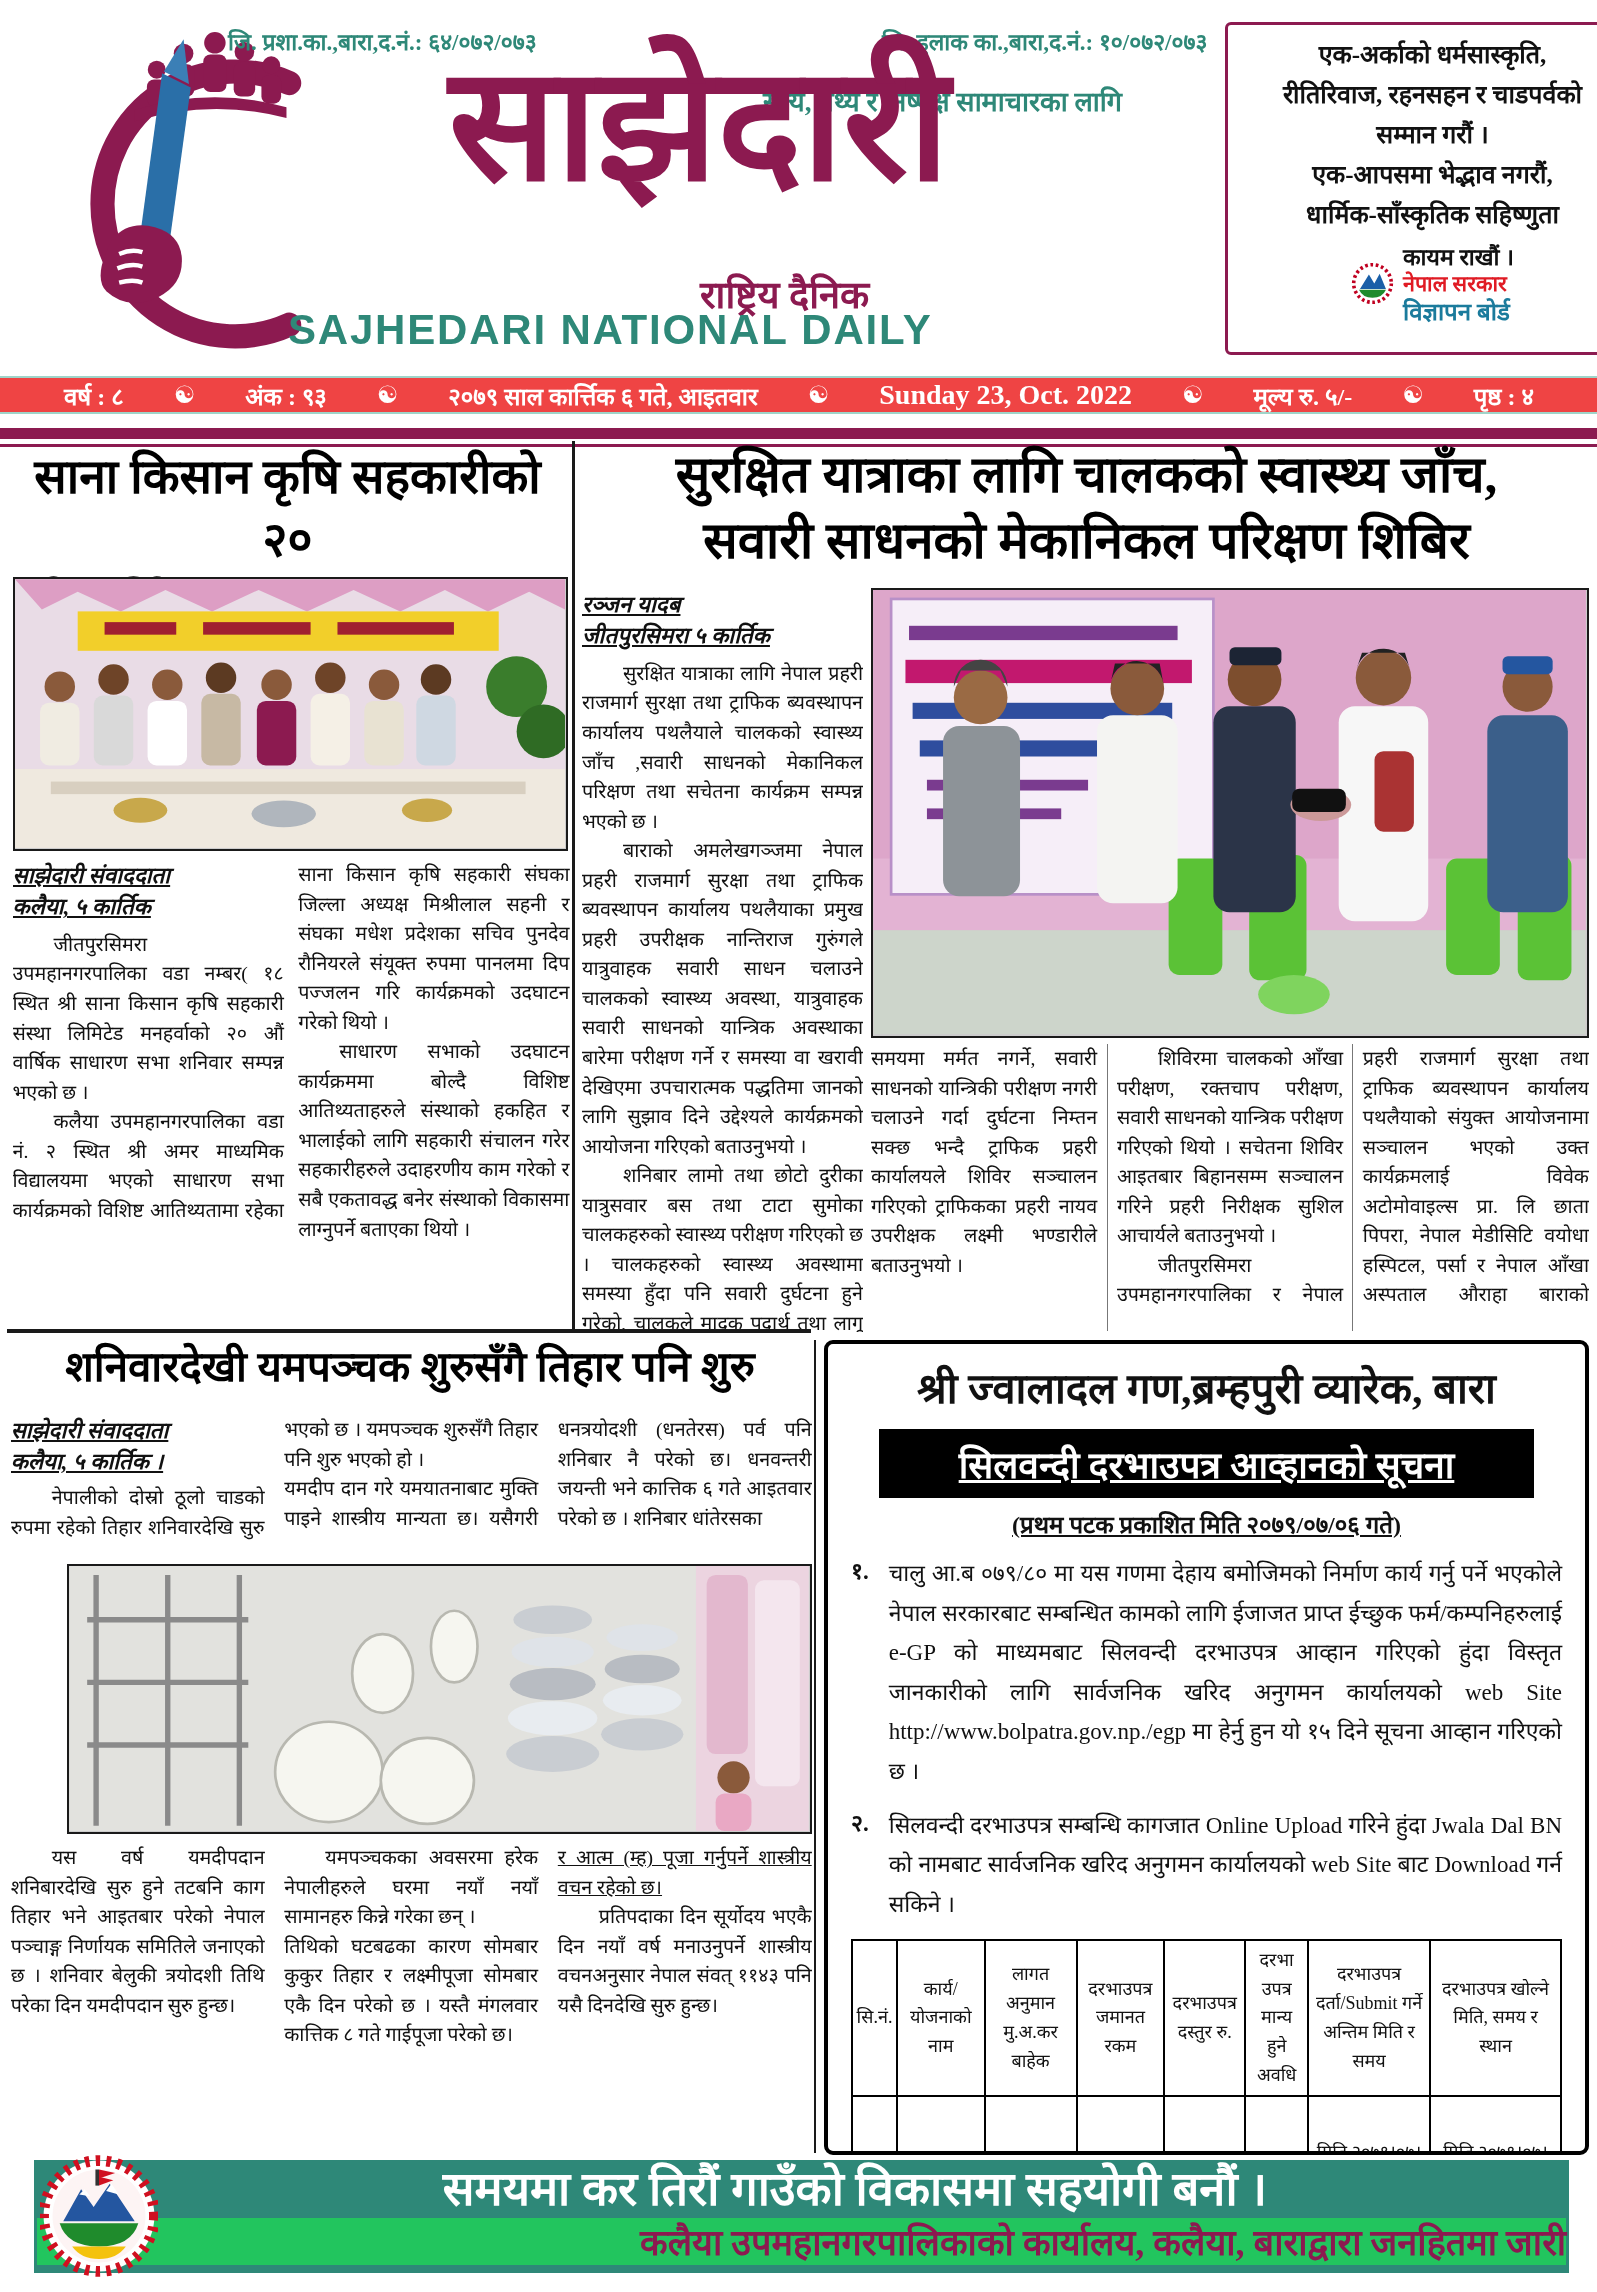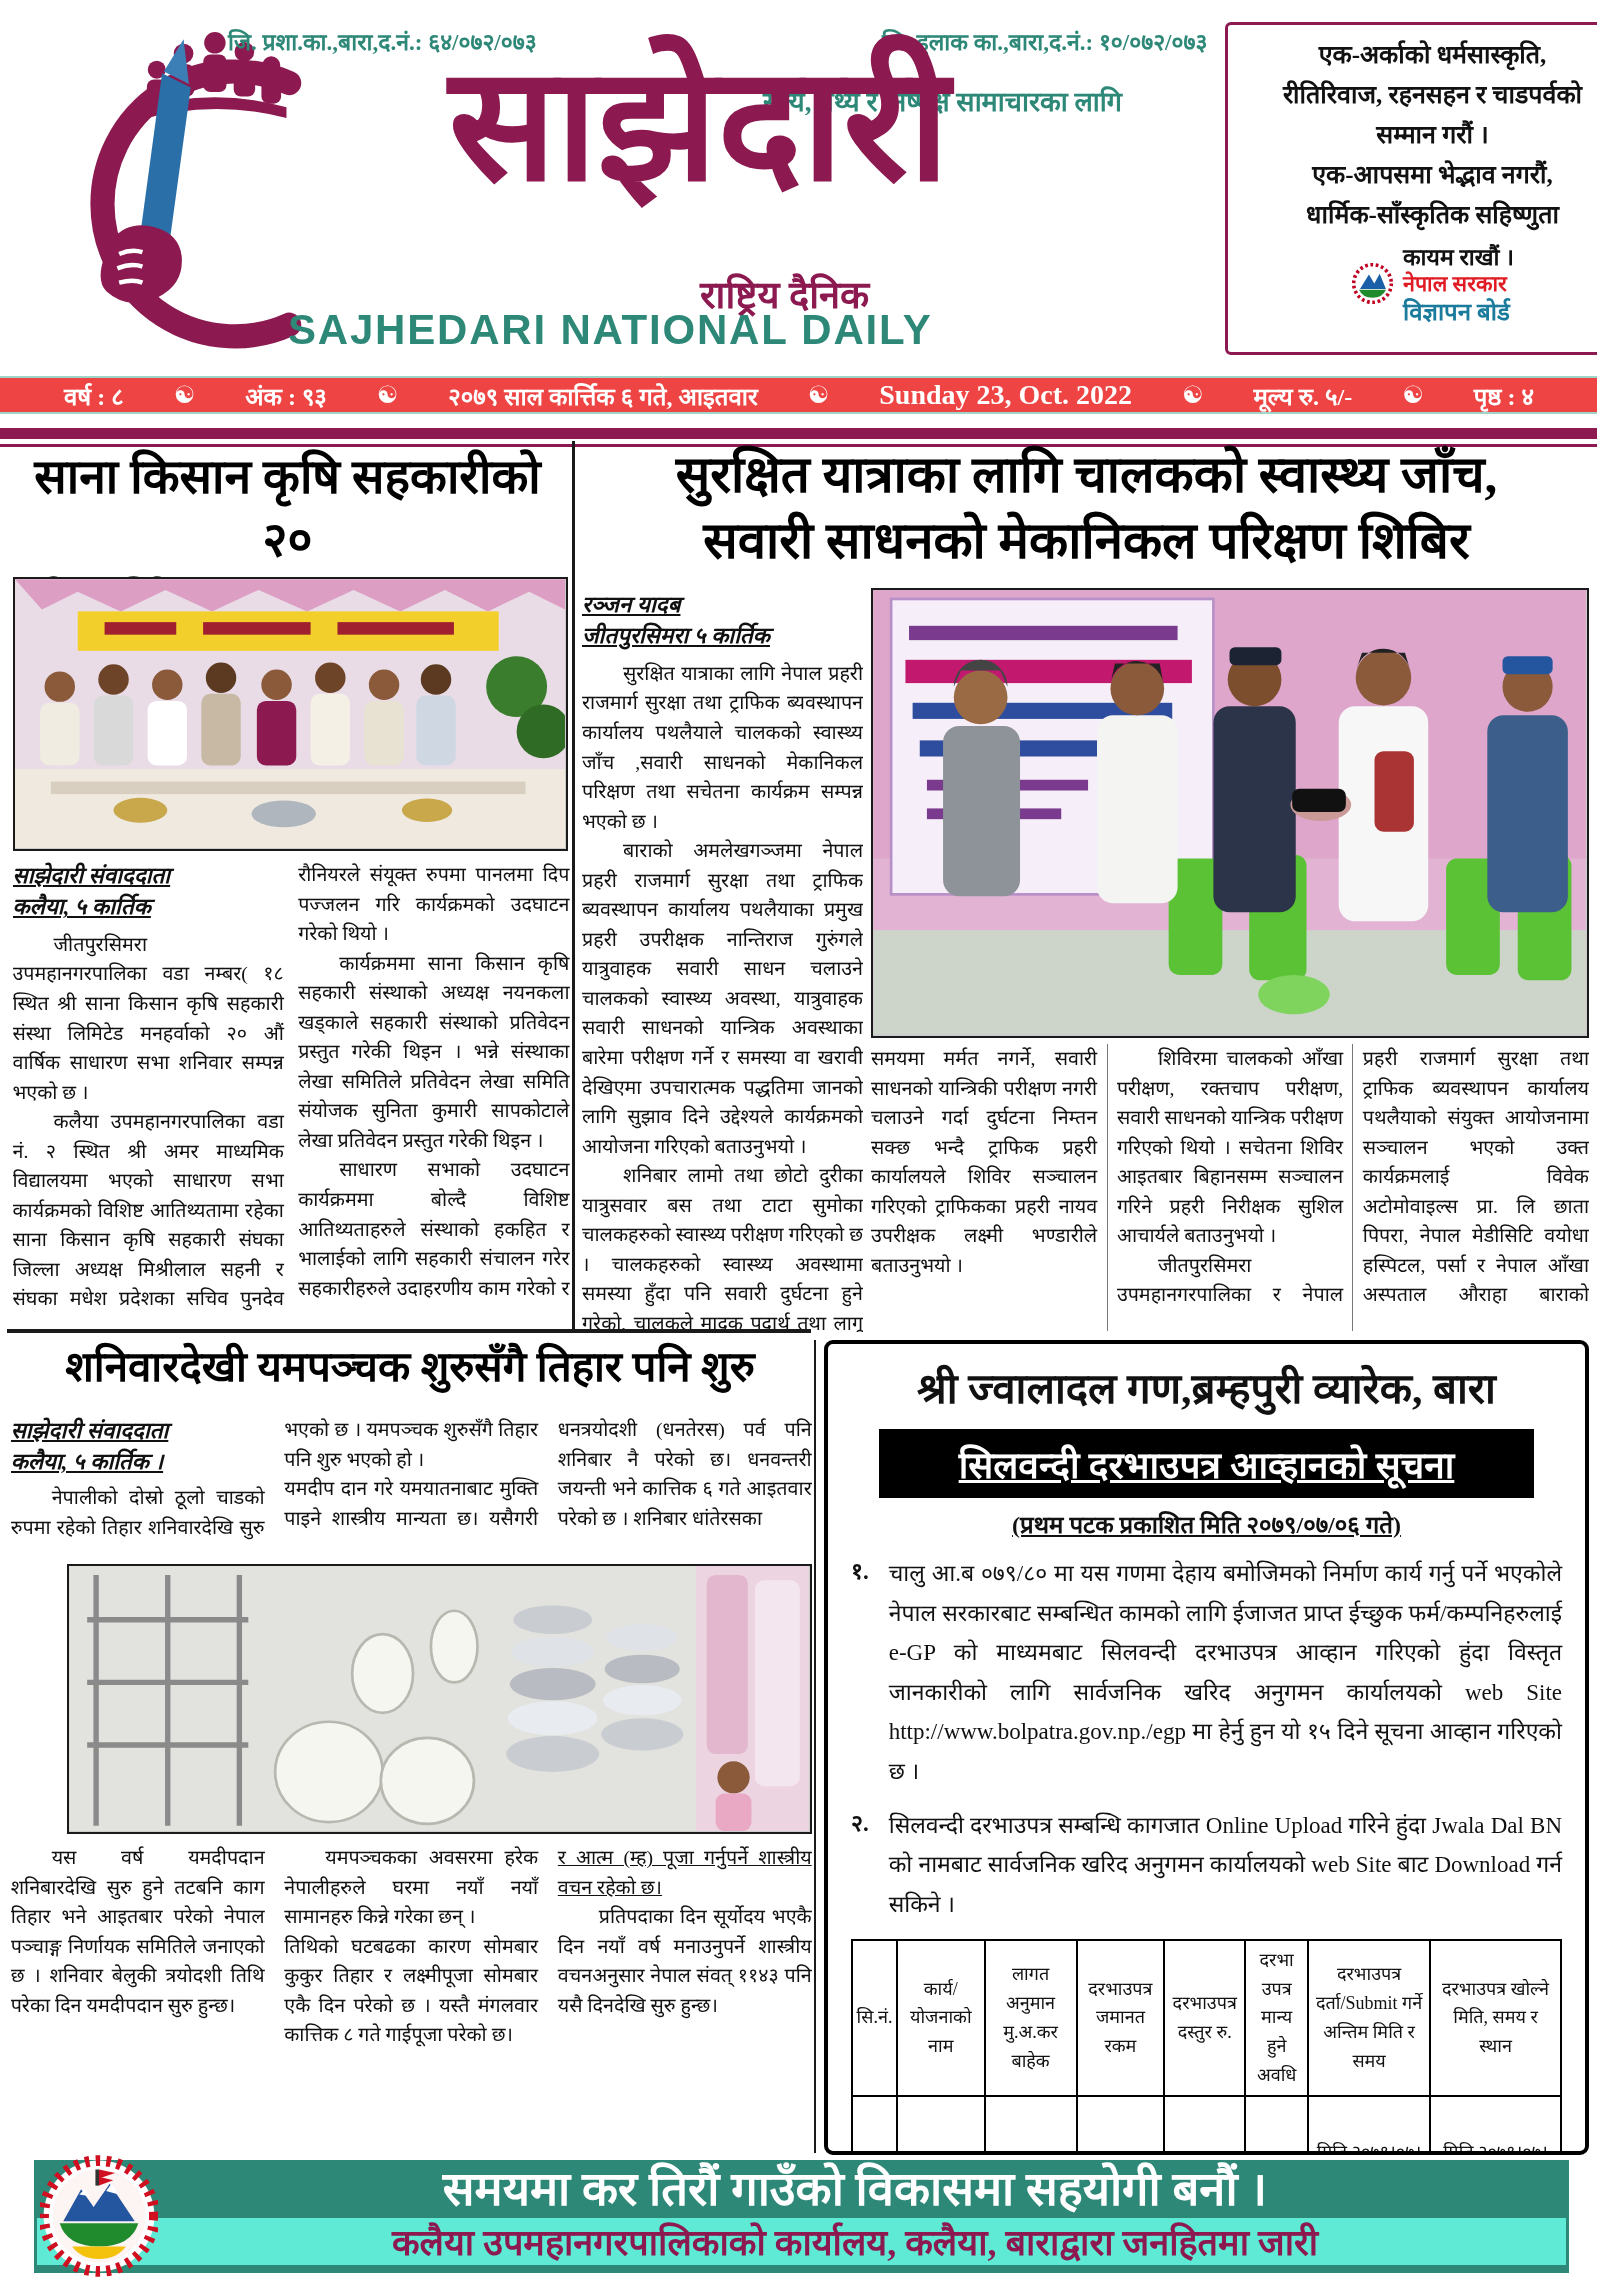--- a/index.html
+++ b/index.html
@@ -51,21 +51,21 @@
   table.tender{border-collapse:collapse;width:100%;margin-top:14.3px;}
   table.tender td,table.tender th{border:2.7px solid #000;font-size:18px;font-weight:normal;
        text-align:center;vertical-align:middle;padding:5.4px 3.6px;line-height:1.6;}
   table.tender th{height:134px;}
   table.tender td{height:157px;}
   
   .footer{left:34px;top:2160px;width:1535px;height:113px;background:#2e8878;box-sizing:border-box;
           border:1.8px solid #2e8878;}
   .footer .slogan{color:#fff;font-weight:bold;font-size:47px;text-align:center;line-height:57px;height:57px;
                   padding-left:107px;white-space:nowrap;overflow:hidden;}
-  .footer .issuer-strip{background:#5eead4;height:47px;margin:0 1.8px;display:flex;align-items:center;justify-content:center;}
+  .footer .issuer-strip{background:#22c55e;height:47px;margin:0 1.8px;display:flex;align-items:center;justify-content:flex-end;}
   .footer .issuer-strip div{color:#8c1a50;font-weight:bold;font-size:36px;padding-left:107px;white-space:nowrap;}
 </style>
 </head>
 <body>
 
 <div class="page">
 
   <div class="abs" style="left:49px;top:16px;width:296px;height:340px;">
     <svg width="296" height="340" viewBox="0 0 330 380">
       <path d="M268,75 A148,148 0 1,0 268,345" stroke="#8c1a50" stroke-width="27" fill="none" stroke-linecap="round"></path>
@@ -178,21 +178,20 @@
         <ellipse cx="300" cy="262" rx="36" ry="15" fill="#b0b6bd"></ellipse>
         <ellipse cx="460" cy="258" rx="28" ry="13" fill="#c8a84b"></ellipse>
     </svg>
   </div>
 
   <div class="abs body-txt cols2" style="left:12.5px;top:860px;width:557px;height:469px;">
     <div class="byline">साझेदारी संवाददाता</div>
     <div class="byline" style="margin-bottom:7.2px;">कलैया, ५ कार्तिक</div>
     <p>जीतपुरसिमरा उपमहानगरपालिका वडा नम्बर( १८ स्थित श्री साना किसान कृषि सहकारी संस्था लिमिटेड मनहर्वाको २० औं वार्षिक साधारण सभा शनिवार सम्पन्न भएको छ ।</p>
     <p>कलैया उपमहानगरपालिका वडा नं. २ स्थित श्री अमर माध्यमिक विद्यालयमा भएको साधारण सभा कार्यक्रमको विशिष्ट आतिथ्यतामा रहेका साना किसान कृषि सहकारी संघका जिल्ला अध्यक्ष मिश्रीलाल सहनी र संघका मधेश प्रदेशका सचिव पुनदेव रौनियरले संयूक्त रुपमा पानलमा दिप पज्जलन गरि कार्यक्रमको उदघाटन गरेको थियो ।</p>
-    <p>कार्यक्रममा साना किसान कृषि सहकारी संस्थाको अध्यक्ष नयनकला खड्काले सहकारी संस्थाको प्रतिवेदन प्रस्तुत गरेकी थिइन । भन्ने संस्थाका लेखा समितिले प्रतिवेदन लेखा समिति संयोजक सुनिता कुमारी सापकोटाले लेखा प्रतिवेदन प्रस्तुत गरेकी थिइन ।</p>
     <p>साधारण सभाको उदघाटन कार्यक्रममा बोल्दै विशिष्ट आतिथ्यताहरुले संस्थाको हकहित र भालाईको लागि सहकारी संचालन गरेर सहकारीहरुले उदाहरणीय काम गरेको र सबै एकतावद्ध बनेर संस्थाको विकासमा लाग्नुपर्ने बताएका थियो ।</p>
 
   </div>
 
   <div class="abs vdiv" style="left:572px;top:441px;height:888px;"></div>
 
   <div class="abs headline hl-right" style="left:584px;top:442px;width:1005px;">
     <div>सुरक्षित यात्राका लागि चालकको स्वास्थ्य जाँच,</div>
     <div>सवारी साधनको मेकानिकल परिक्षण शिबिर</div>
   </div>

